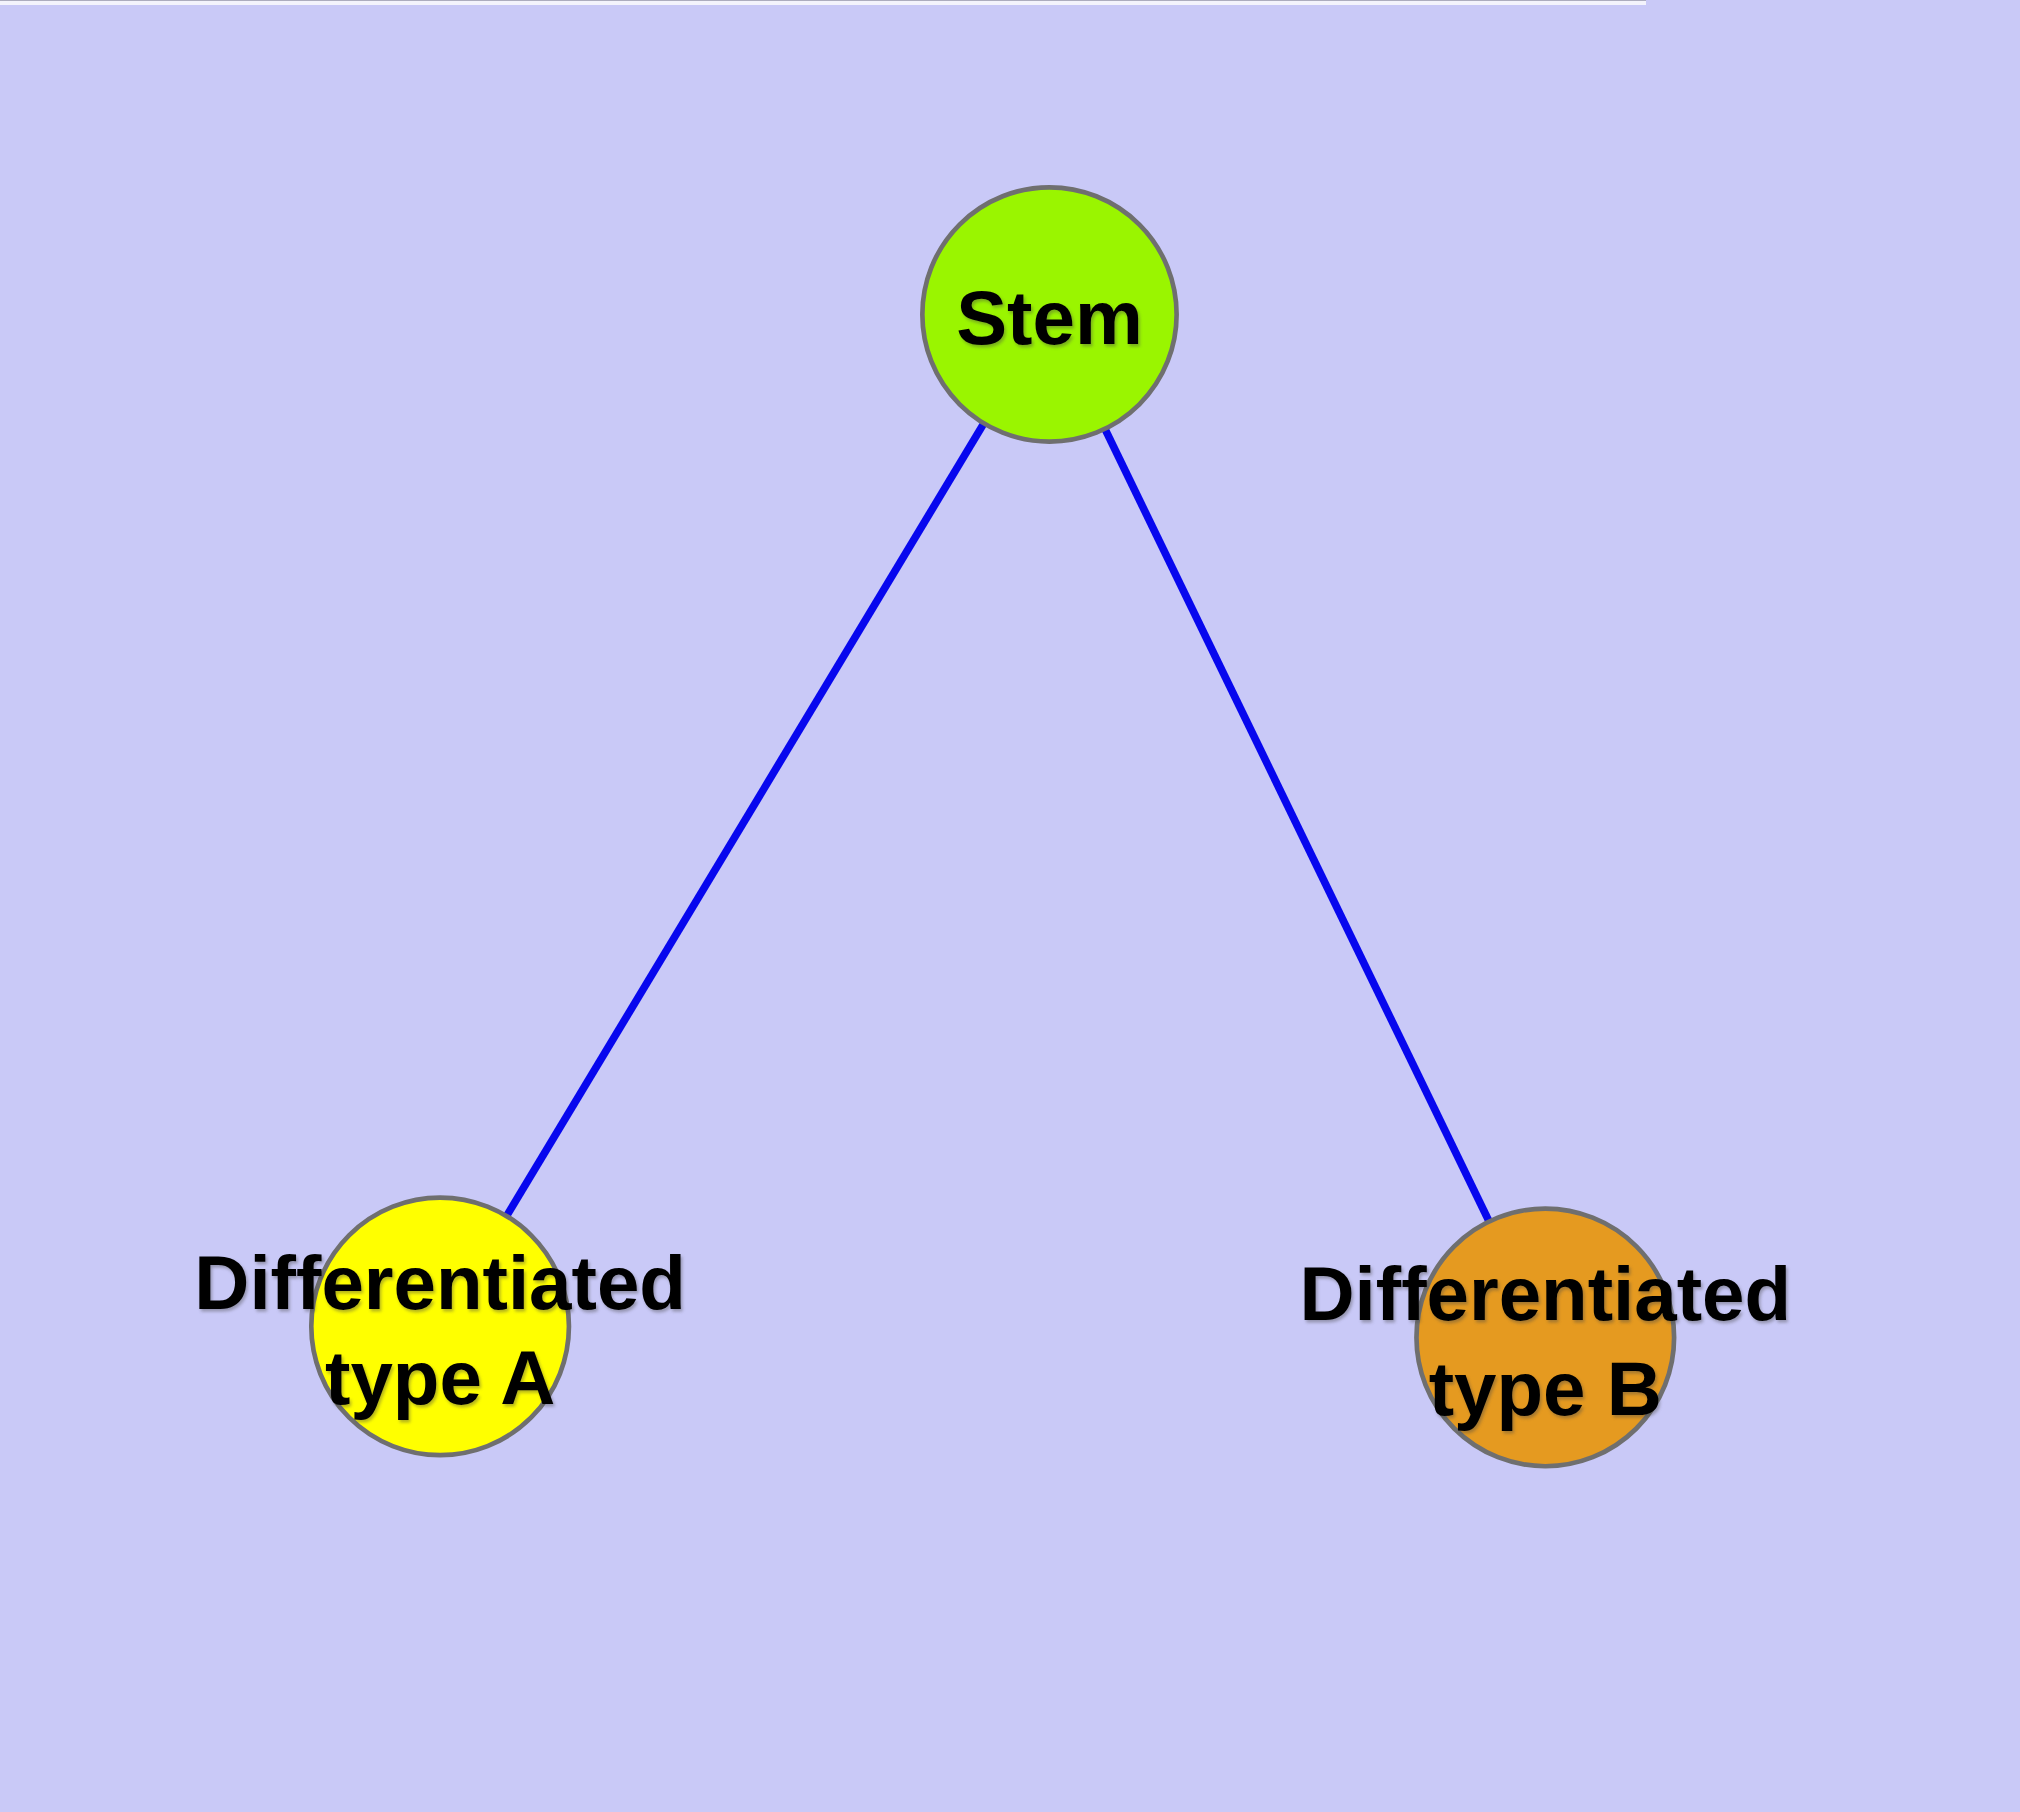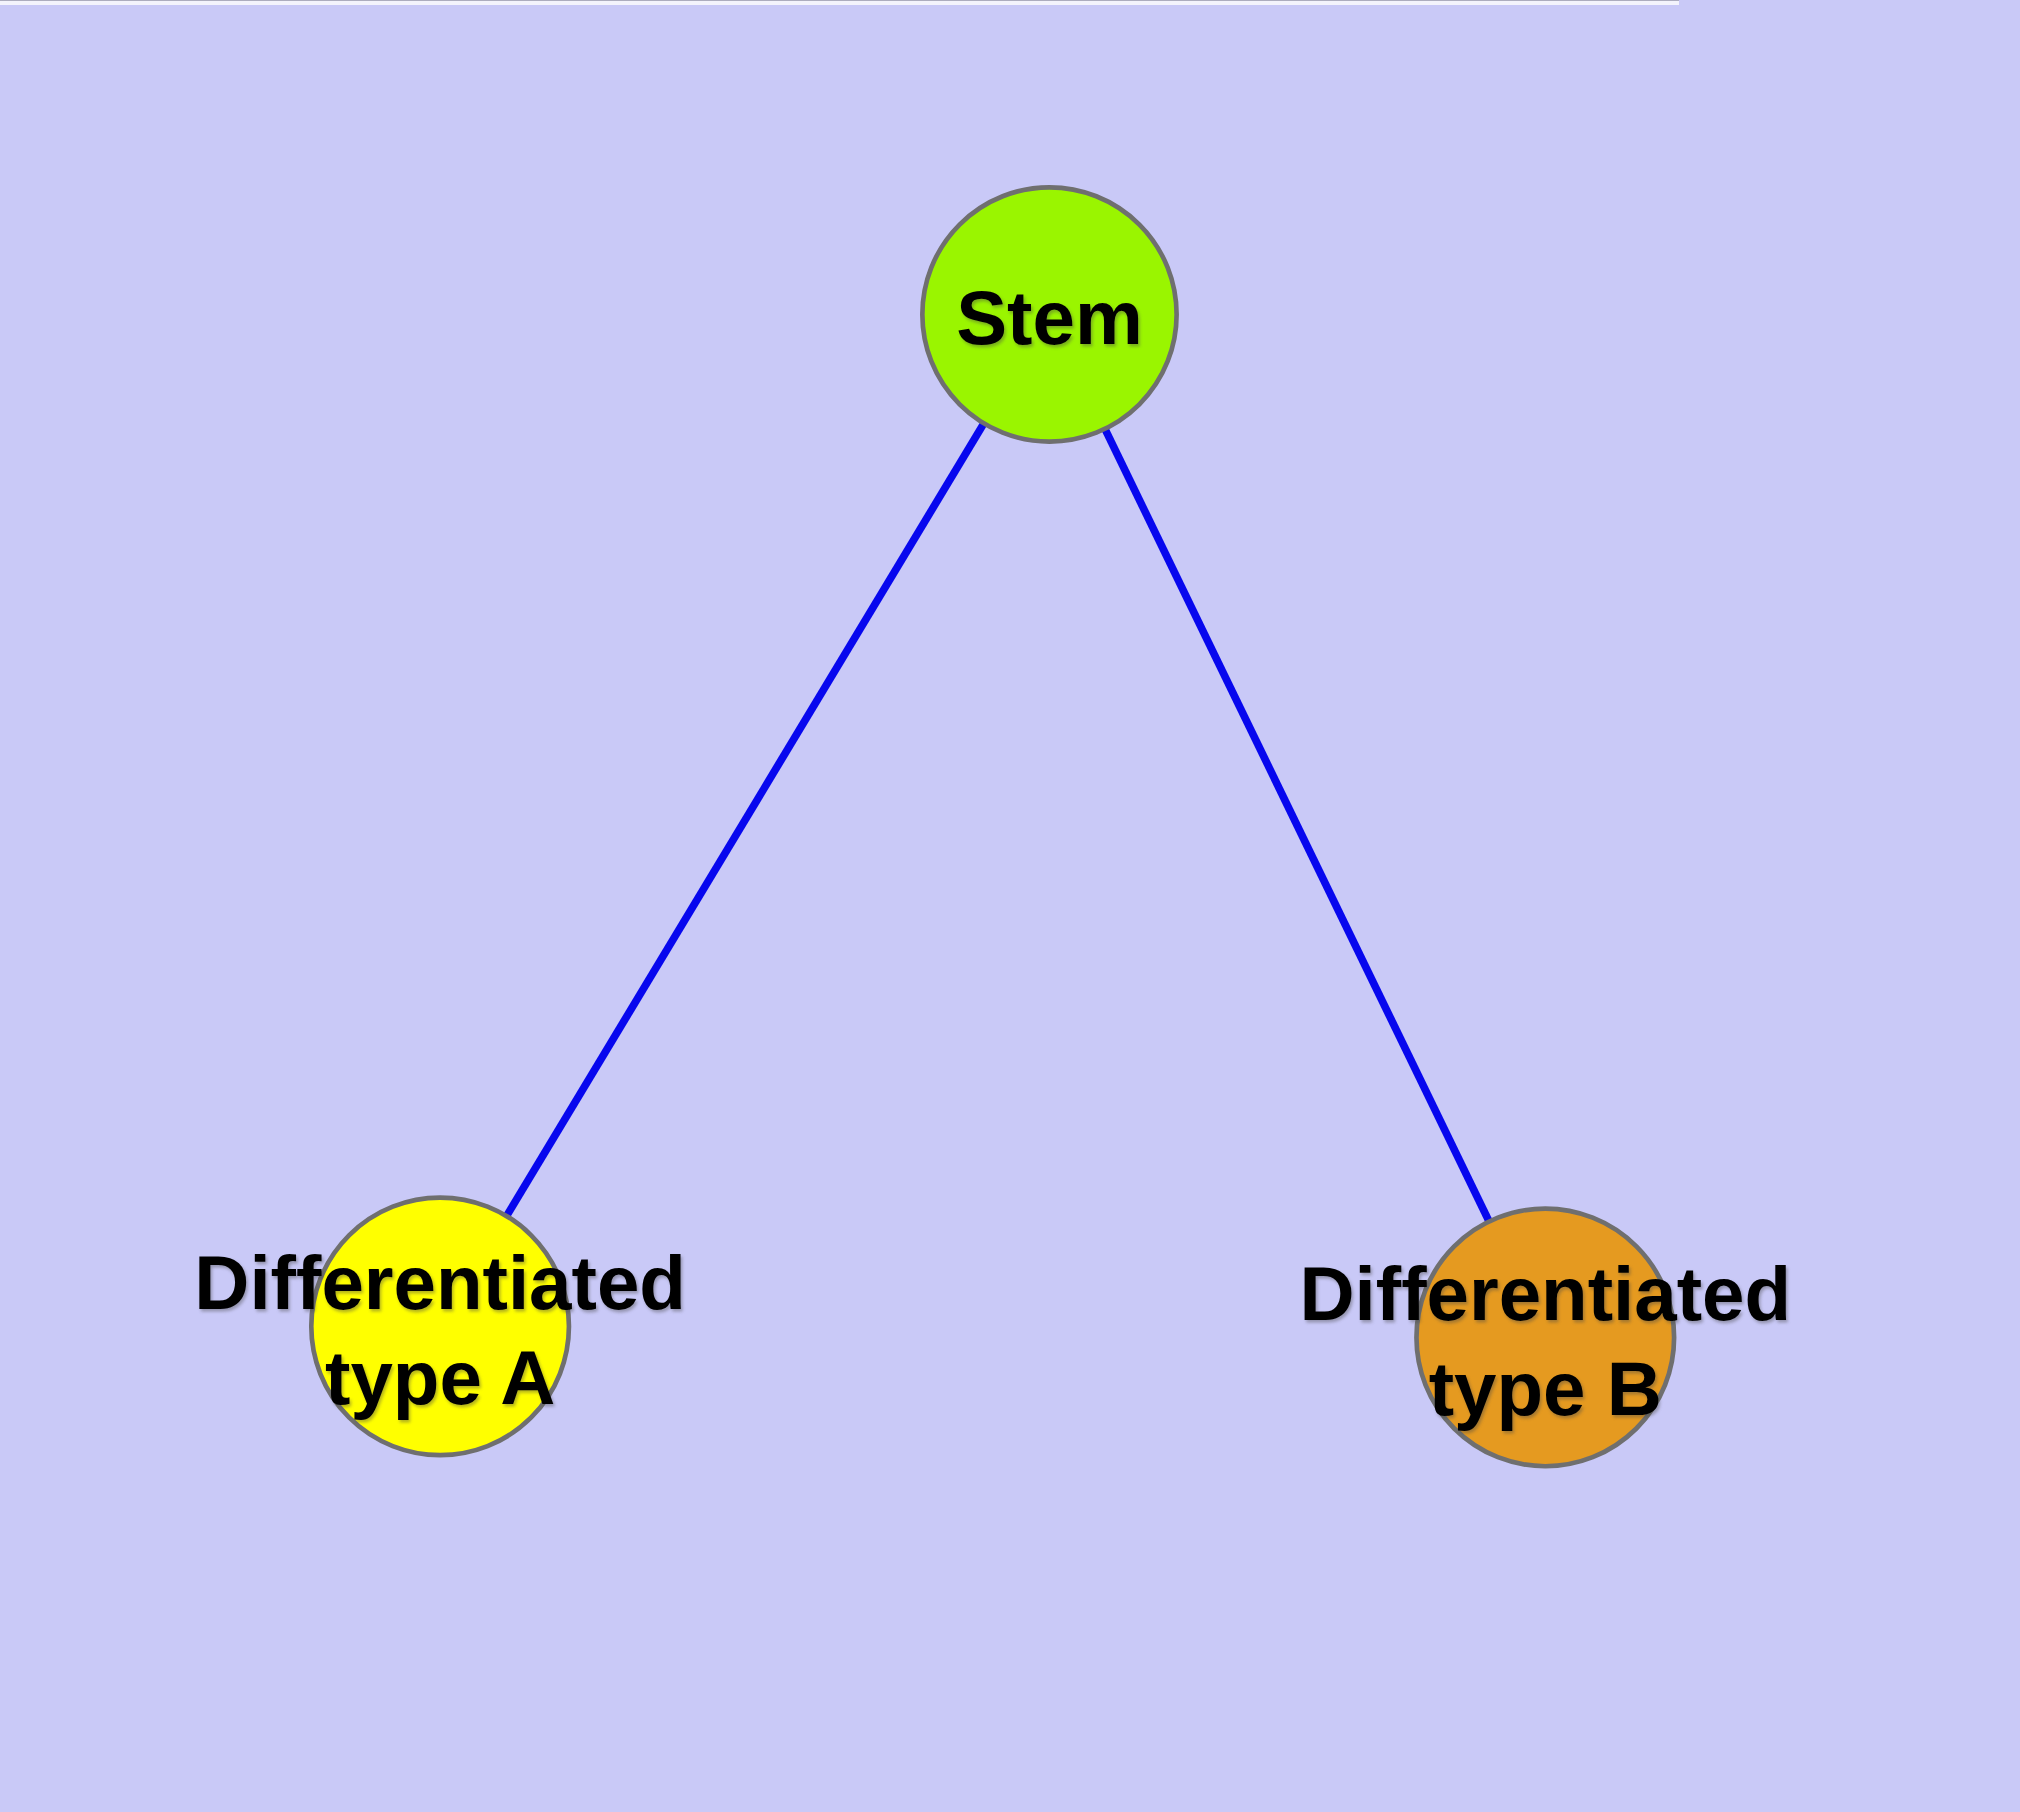--- a/index.html
+++ b/index.html
@@ -8,21 +8,20 @@
     width: 2021px;
     height: 1812px;
     overflow: hidden;
     background: #C9C9F7;
     font-family: "Liberation Sans", sans-serif;
   }
   .canvas-wrap {
     position: relative;
     width: 1646px;
     height: 1812px;
-    padding-left: 33px;
   }
   .top-edge {
     position: absolute;
     top: 0; left: 0;
     width: 100%;
     height: 4.2px;
     background: #F3F3FC;
     border-top: 0.8px solid #ACACBE;
     z-index: 3;
   }

